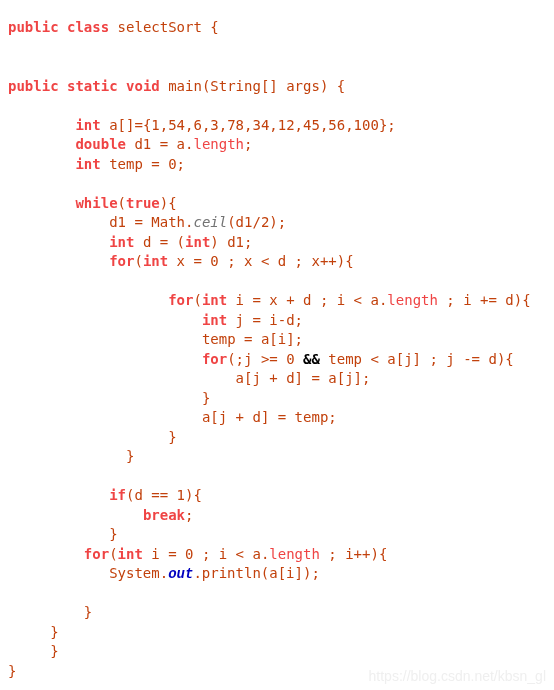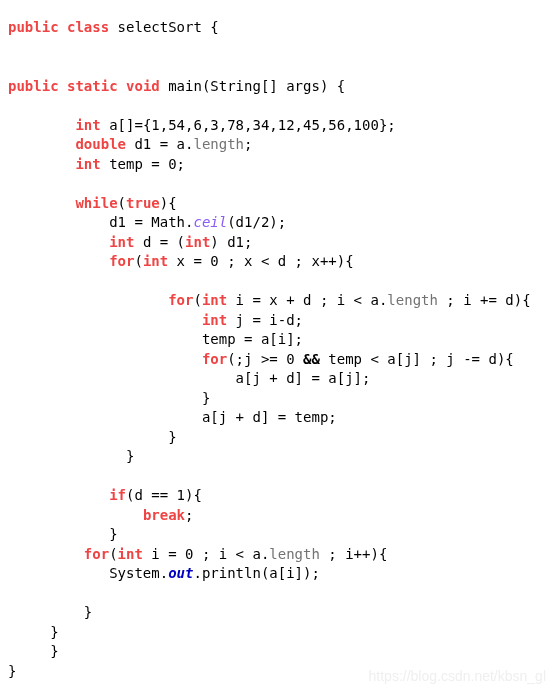--- a/index.html
+++ b/index.html
@@ -33,24 +33,24 @@
     color: #000000;
     letter-spacing: 0px;
   }
   .code-block {
     position: absolute;
     top: 5px;
     left: 8px;
   }
   
   .tok-kw       { color: #ef4444; font-weight: bold; }
-  .tok-plain    { color: #000000; }
-  .tok-field    { color: #737373; }
-  .tok-static   { color: #0000c0; font-weight: bold; font-style: italic; }
-  .tok-statici  { color: #8b5cf6; font-style: italic; }
+  .tok-plain    { color: #c2410c; }
+  .tok-field    { color: #ef4444; }
+  .tok-static   { color: #0000c0; font-weight: bold; font-style: italic; font-family: Liberation Mono, monospace; }
+  .tok-statici  { color: #737373; font-style: italic; }
   .tok-opb      { color: #000000; font-weight: bold; }
 
   #watermark {
     position: absolute;
     right: 8px;
     bottom: 6px;
     font-family: "Liberation Sans", sans-serif;
     font-size: 14px;
     color: #efefef;
     white-space: nowrap;

